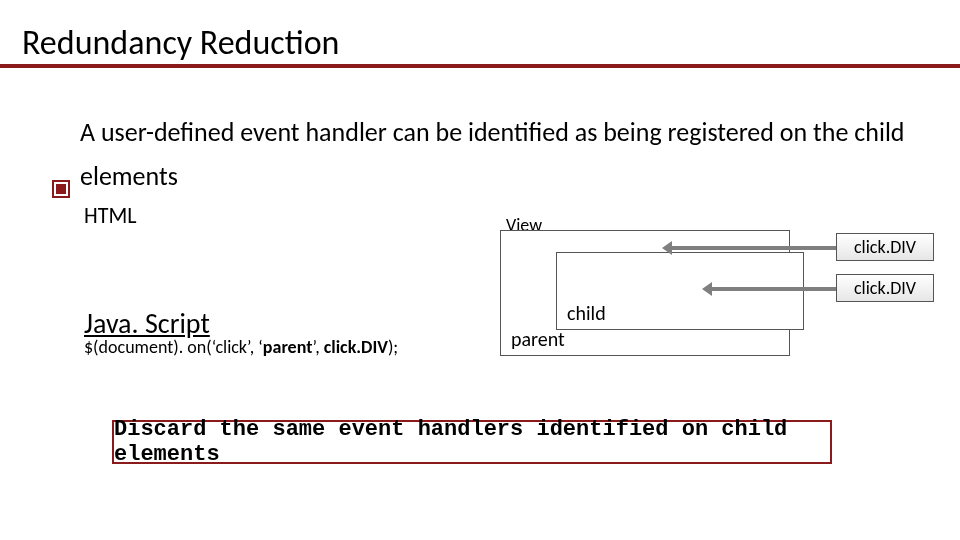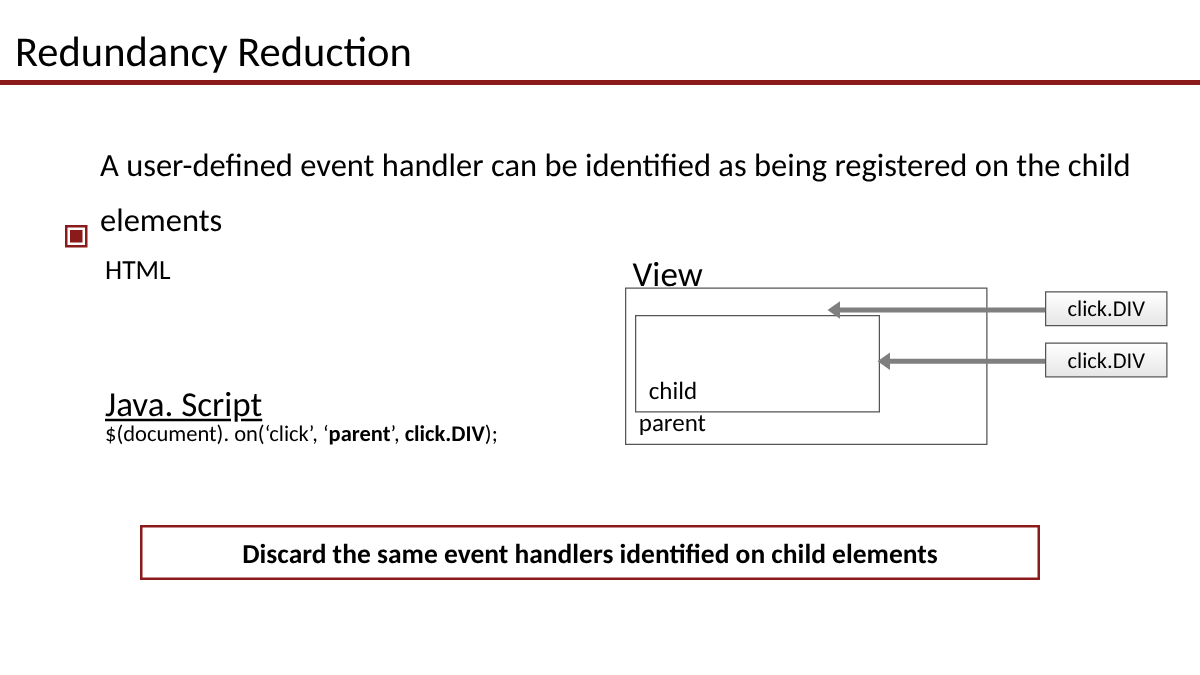--- a/index.html
+++ b/index.html
@@ -8,21 +8,21 @@
     height: 540px;
     background: #fff;
     font-family: "Calibri", "Segoe UI", sans-serif;
     color: #000;
     position: relative;
     overflow: hidden;
   }
   .title {
     position: absolute;
     top: 22px;
-    left: 12px;
+    left: 22px;
     font-size: 34px;
     font-weight: 400;
   }
   .title-underline {
     position: absolute;
     top: 64px;
     left: 0;
     width: 960px;
     height: 4px;
     background: #8b1a1a;
@@ -83,45 +83,45 @@
   .code-js {
     position: absolute;
     top: 336px;
     left: 84px;
     font-size: 18px;
     text-align: center;
   }
   .code-js .bold { font-weight: 700; }
   .view-label {
     position: absolute;
-    top: 202px;
+    top: 214px;
     left: 506px;
-    font-size: 28px;
+    font-size: 18px;
     text-decoration: underline;
   }
   .parent-box {
     position: absolute;
     top: 230px;
     left: 500px;
     width: 290px;
     height: 126px;
     border: 1px solid #555;
     background: #fff;
   }
   .parent-box .plabel {
     position: absolute;
     bottom: 4px;
     left: 10px;
     font-size: 20px;
   }
   .child-box {
     position: absolute;
     top: 252px;
-    left: 508px;
-    width: 196px;
+    left: 556px;
+    width: 248px;
     height: 78px;
     border: 1px solid #555;
     background: #fff;
   }
   .child-box .clabel {
     position: absolute;
     bottom: 4px;
     left: 10px;
     font-size: 20px;
   }
@@ -158,20 +158,21 @@
     top: 420px;
     left: 112px;
     width: 720px;
     height: 44px;
     border: 2px solid #8b1a1a;
     display: flex;
     align-items: center;
     justify-content: center;
     font-size: 22px;
     font-weight: 700;
+    font-family: Liberation Mono, monospace;
   }
 </style>
 </head>
 <body>
 
 <div class="title">Redundancy Reduction</div>
 <div class="title-underline"></div>
 
 <div class="bullet-row">
   <span class="bullet-icon"></span>

